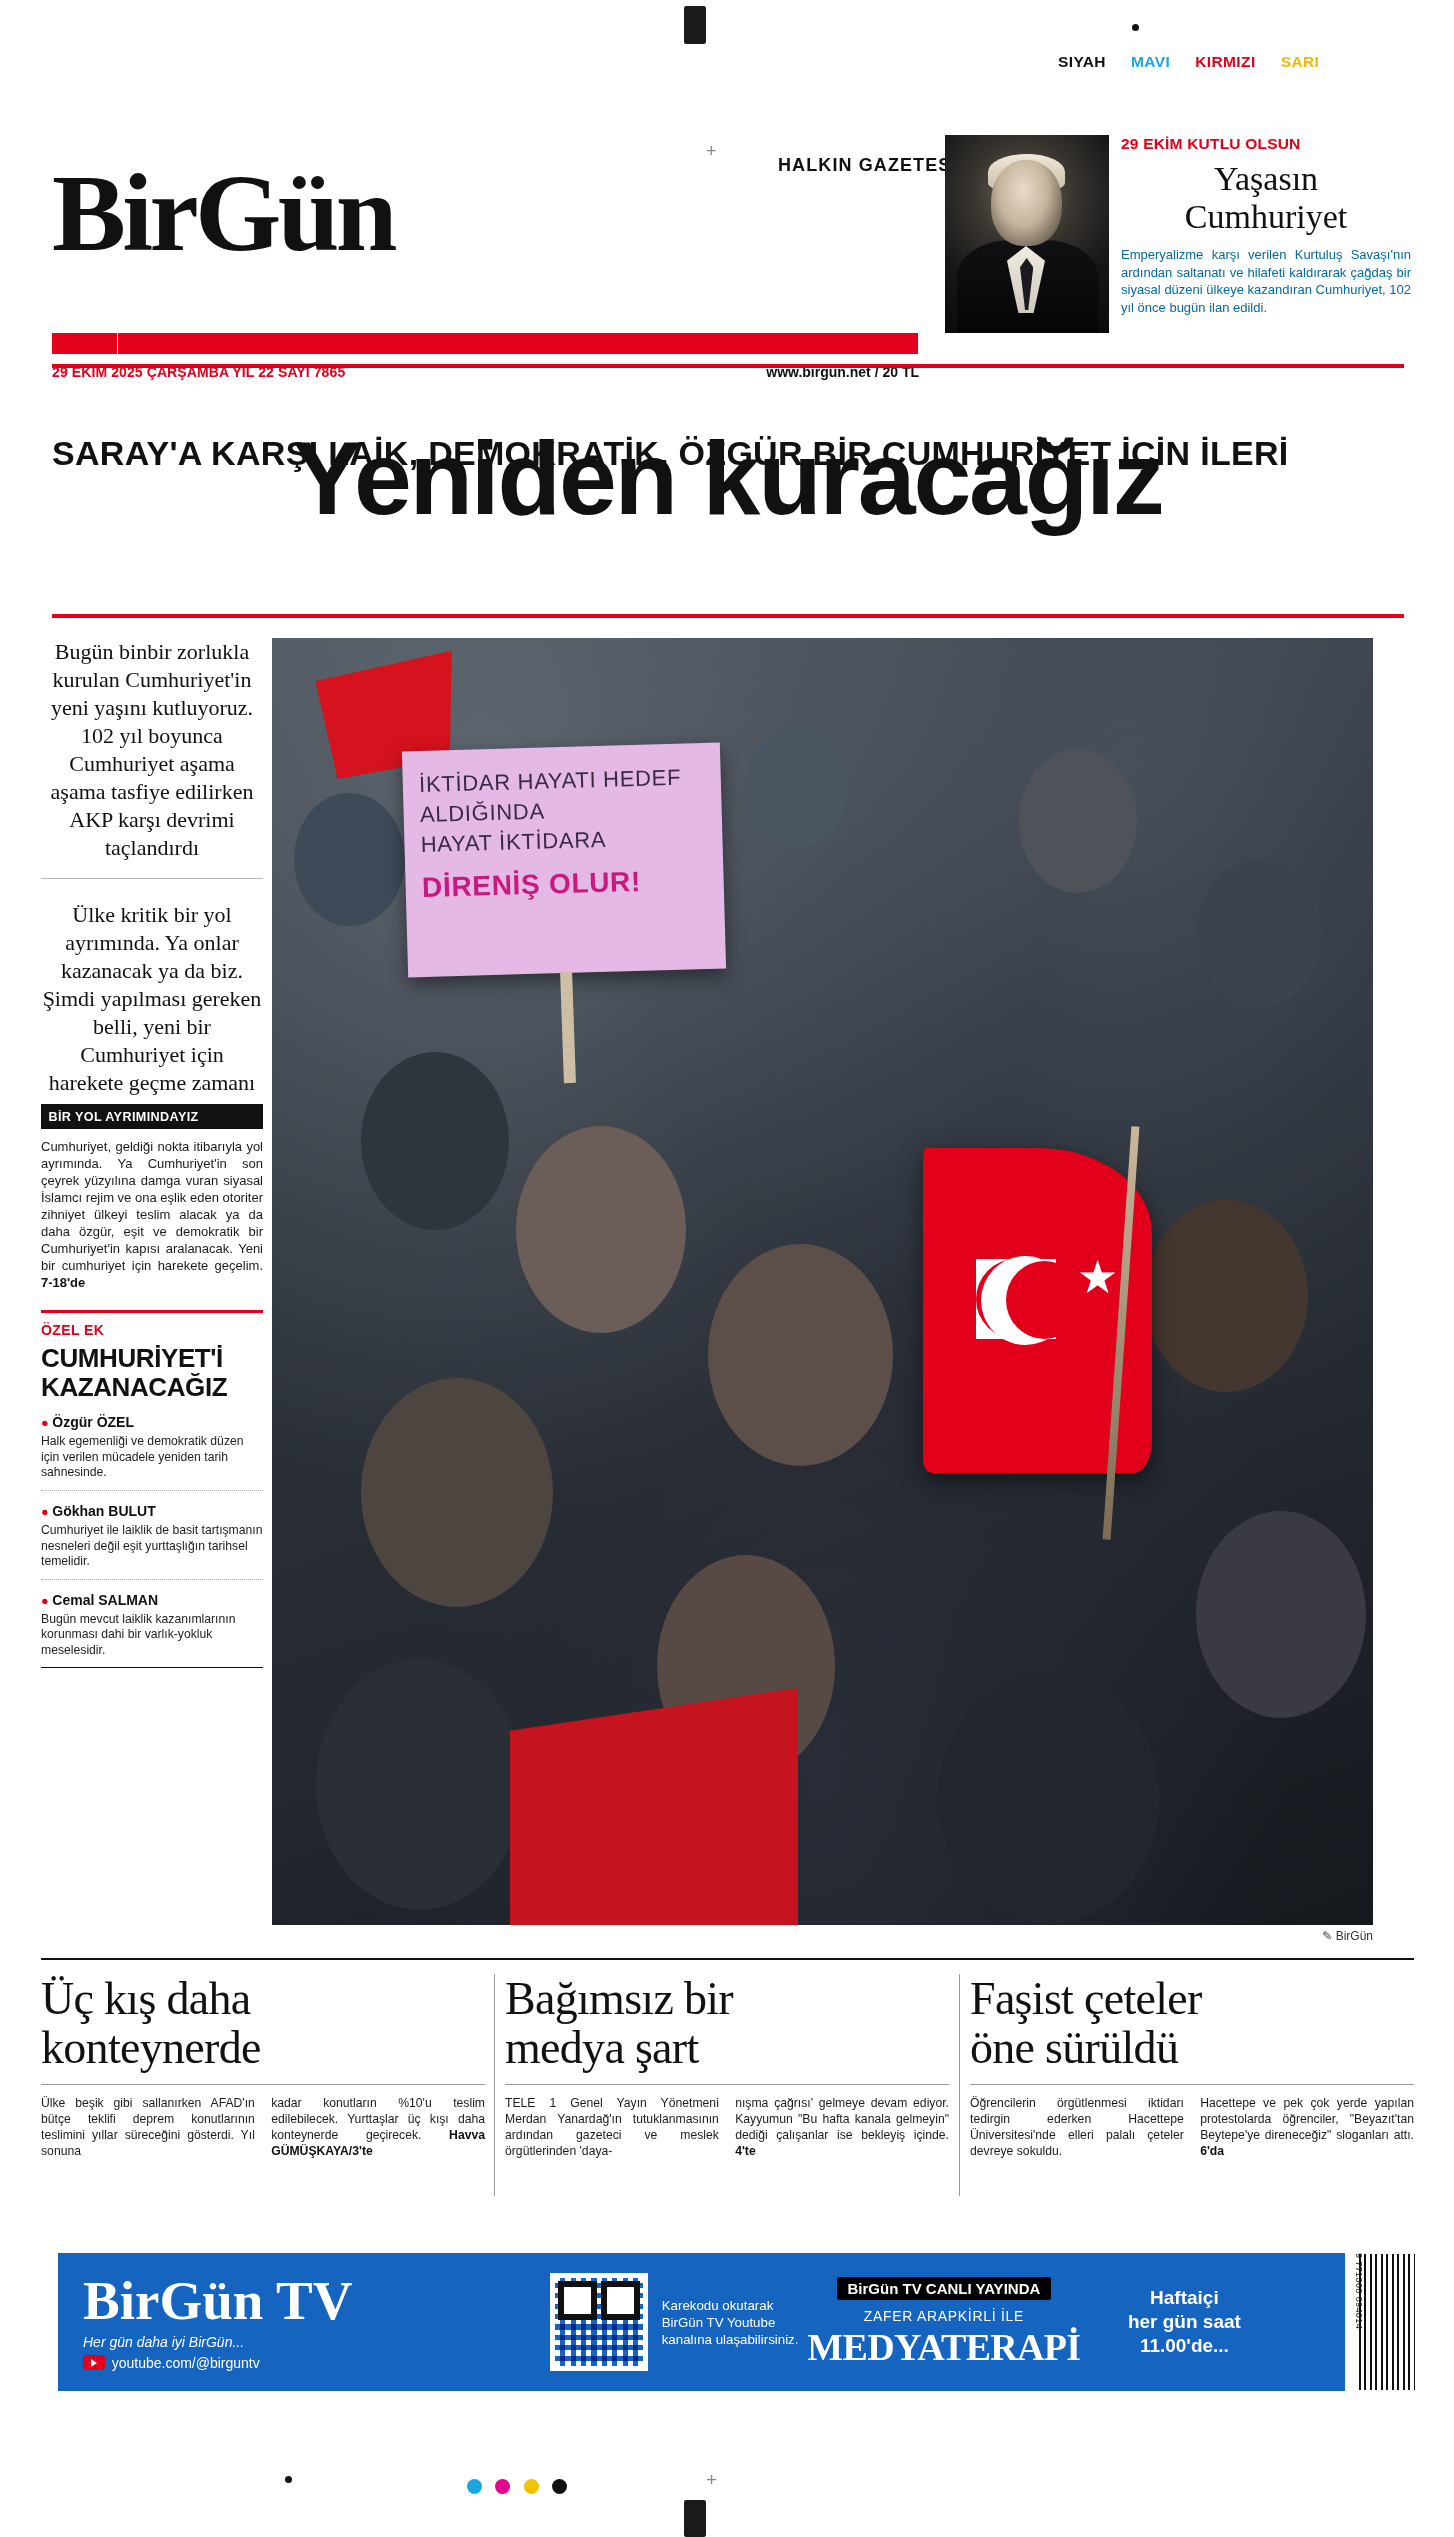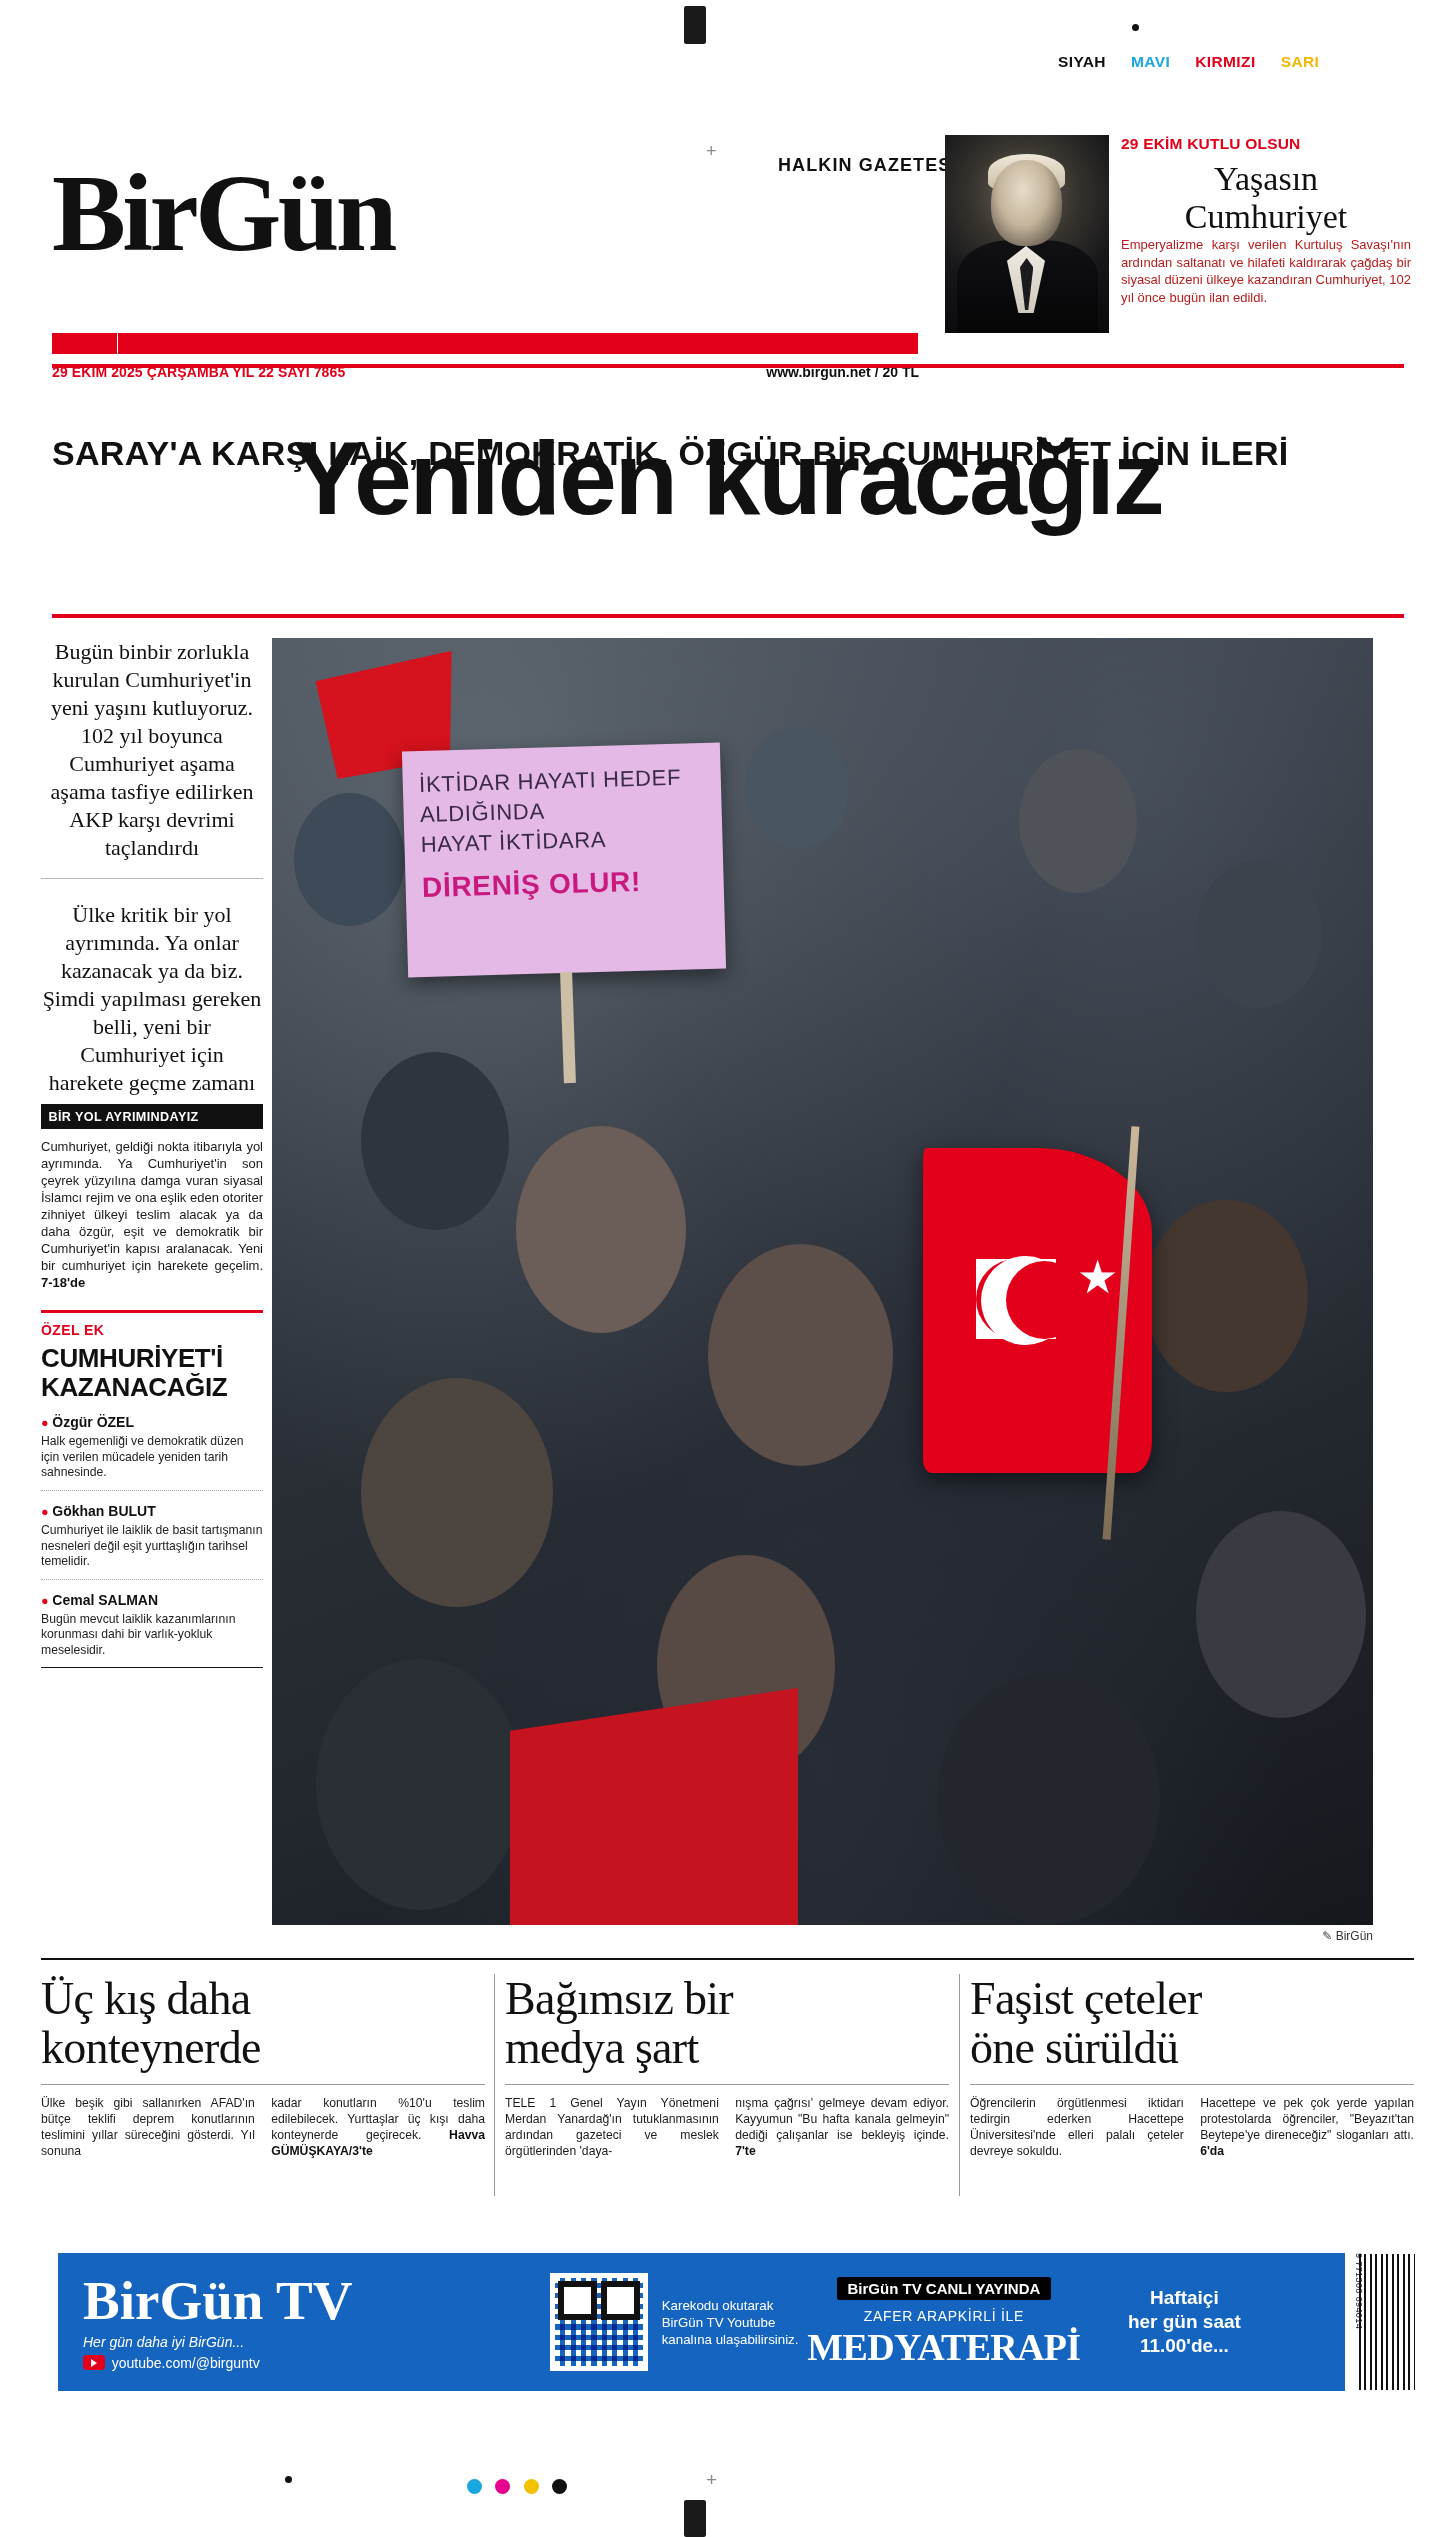--- a/index.html
+++ b/index.html
@@ -101,21 +101,21 @@
   }
   .republic-text { position:absolute; left:176px; top:0; width:290px; height:198px; }
   .rep-kicker {
     font-size:15.5px; font-weight:bold; color:#e2001a; letter-spacing:0.2px;
   }
   .rep-title {
     margin-top:7.4px; font-family:"Liberation Serif", serif;
     font-size:34px; line-height:38px; font-weight:normal; color:#111; text-align:center;
   }
   .rep-body {
-    margin-top:0; font-size:13px; line-height:17.4px; color:#b91c1c; text-align:justify;
+    margin-top:10px; font-size:13px; line-height:17.4px; color:#0369a1; text-align:justify;
   }
 
   
   .banner-rule-top { position:absolute; left:52px; top:364px; width:1352px; height:4.4px; background:#e2001a; }
   .kicker {
     position:absolute; left:52px; top:386px; width:1352px;
     font-size:34px; font-weight:bold; letter-spacing:0.3px; color:#111;margin-top:48px;
   }
   .headline {
     position:absolute; left:47px; top:426px; width:1361px;
@@ -459,21 +459,21 @@
     </div>
 
     <div class="story s2">
       <div class="story-title">
         <div>Bağımsız bir</div>
         <div>medya şart</div>
       </div>
       <div class="story-rule"></div>
       <div class="story-cols">
         <p>TELE 1 Genel Yayın Yönetmeni Merdan Yanardağ'ın tutuklanmasının ardından gazeteci ve meslek örgütlerinden 'daya-</p>
-        <p><span>nışma çağrısı' gelmeye devam ediyor. Kayyumun "Bu hafta kanala gelmeyin" dediği çalışanlar ise bekleyiş içinde.</span> <b>7'te</b></p>
+        <p><span>nışma çağrısı' gelmeye devam ediyor. Kayyumun "Bu hafta kanala gelmeyin" dediği çalışanlar ise bekleyiş içinde.</span> <b>4'te</b></p>
       </div>
     </div>
 
     <div class="story s3">
       <div class="story-title">
         <div>Faşist çeteler</div>
         <div>öne sürüldü</div>
       </div>
       <div class="story-rule"></div>
       <div class="story-cols">

